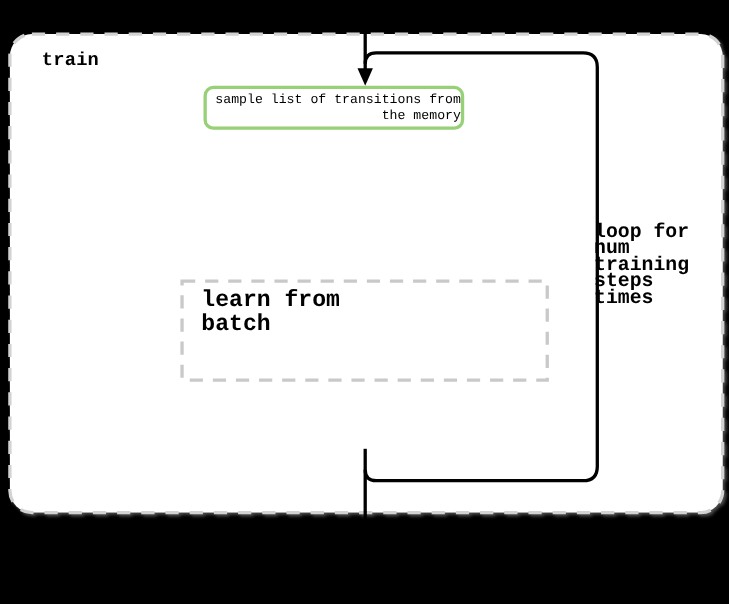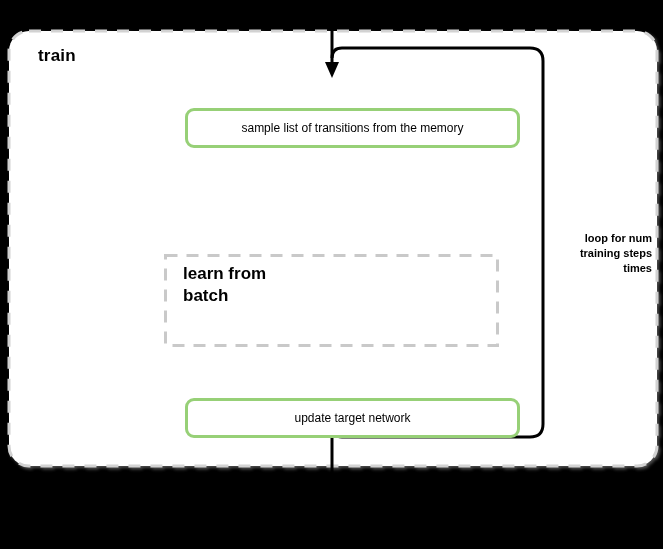--- a/index.html
+++ b/index.html
@@ -11,21 +11,21 @@
     height: 549px;
     background: var(--page_background, #000);
     position: relative;
     overflow: hidden;
     font-family: "Liberation Sans", "DejaVu Sans", sans-serif;
     color: #000;
   }
   #stage {
     position: absolute;
     left: 0; top: 0;
-    width: 663px; height: 549px;
+    width: 663px; height: 549px; font-family: Liberation Mono, monospace;
   }
   svg.overlay {
     position: absolute;
     left: 0; top: 0;
     width: 663px; height: 549px;
     display: block;
   }
   .outer-rect {
     fill: var(--canvas_white, #fff);
     stroke: var(--dashed_gray, #d2d2d2);
@@ -58,53 +58,52 @@
     position: absolute;
     left: 38px;
     top: 46px;
     font-size: 17px;
     font-weight: bold;
     letter-spacing: 0.2px;
   }
   .step {
     position: absolute;
     left: 185px;
-    width: 335px;
+    width: 237px;
     height: 40px;
     box-sizing: border-box;
     border: 3px solid var(--accent_green, #97d077);
     border-radius: 9px;
     background: var(--canvas_white, #fff);
     display: flex;
     align-items: center;
     justify-content: center;
     font-size: 12px;
-    text-align: left;
-    margin-top: 30px;
+    text-align: right;
   }
   .step.s0 { top: 78px; }
   .step.s1 { top: 138px; }
   .step.s2 { top: 198px; }
   .step.s3 { top: 368px; }
   .group-label {
     position: absolute;
     left: 183px;
     top: 263px;
-    font-size: 17px;
+    font-size: 21px;
     font-weight: bold;
     line-height: 22px;
     white-space: pre-line;
   }
   .loop-annotation {
     position: absolute;
     left: 540px;
-    top: 231px;
+    top: 204px;
     width: 112px;
-    text-align: right;
-    font-size: 11px;
+    text-align: left;
+    font-size: 18px;
     font-weight: bold;
     line-height: 15px;
     white-space: pre-line;
   }
 </style>
 </head>
 <body>
 
 <div id="stage">
 
@@ -128,23 +127,20 @@
   </svg>
 
   <div class="title-label">train</div>
 
   <div class="step s0">
     <span>sample list of transitions from the memory</span>
   </div>
 
 
 
-  <div class="step s3">
-    <span>update target network</span>
-  </div>
 
   <div class="group-label">learn from
 batch</div>
 
   <div class="loop-annotation">loop for num
 training steps
 times</div>
 
 </div>
 

